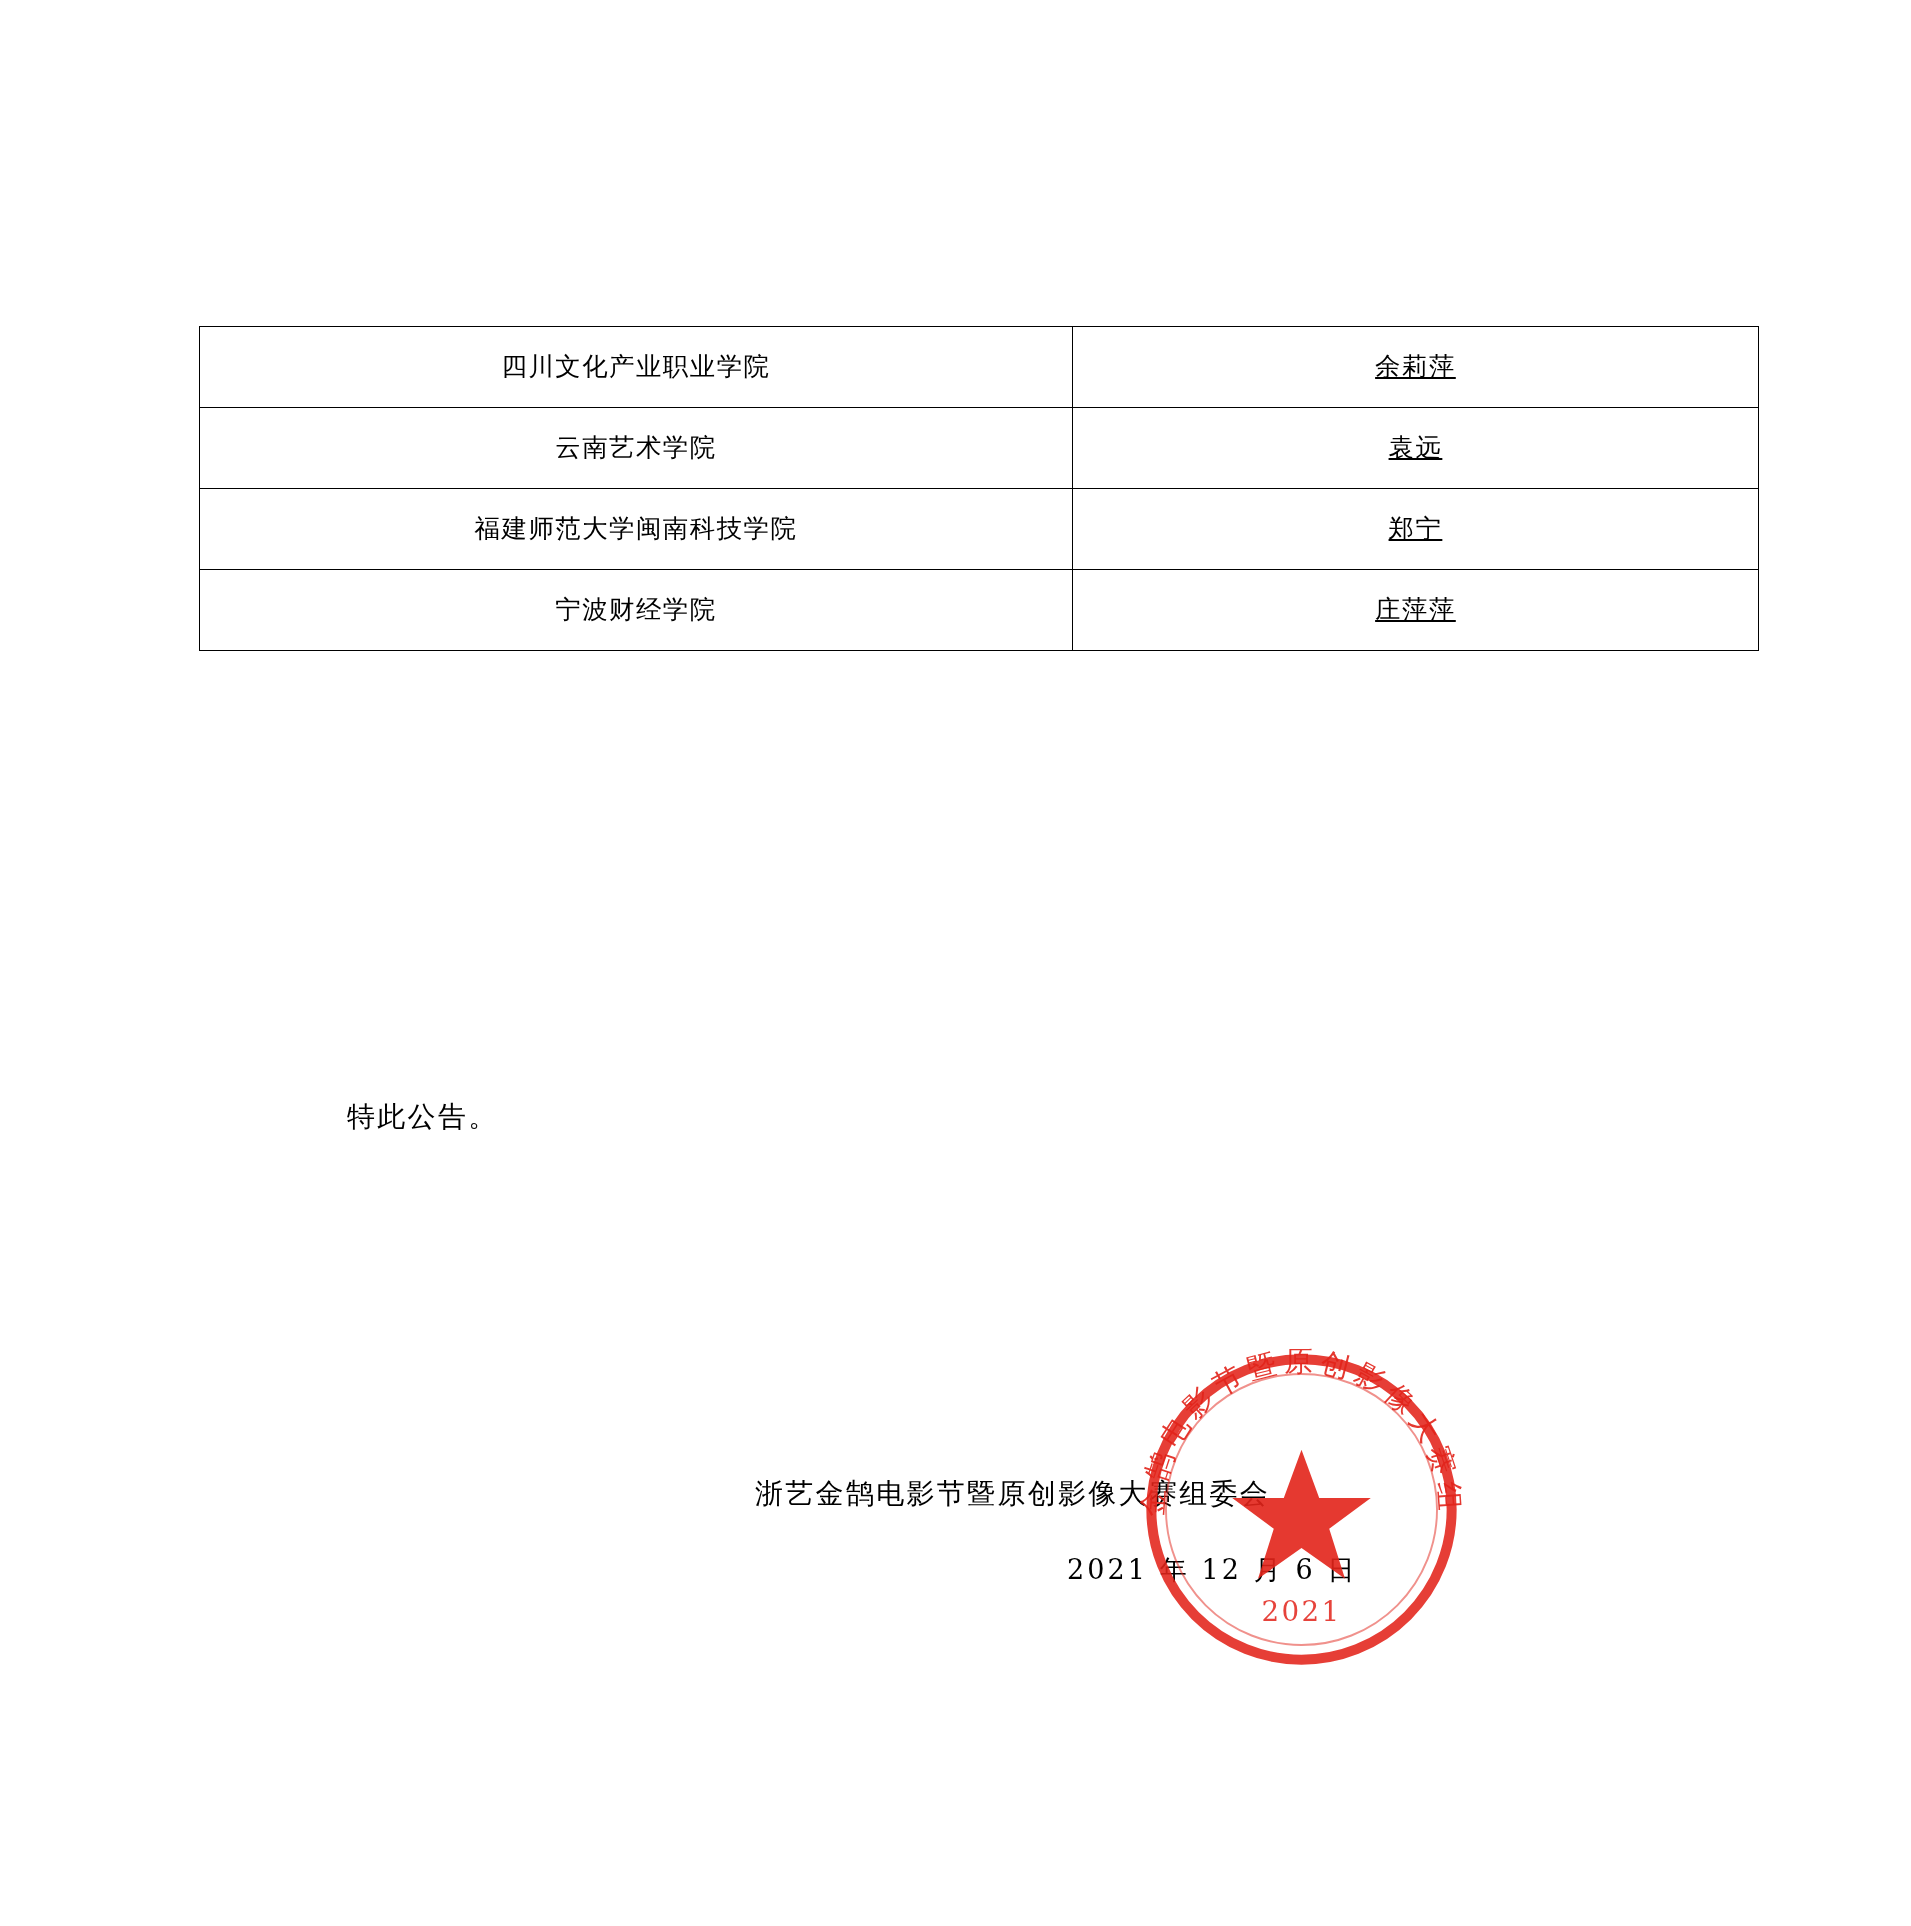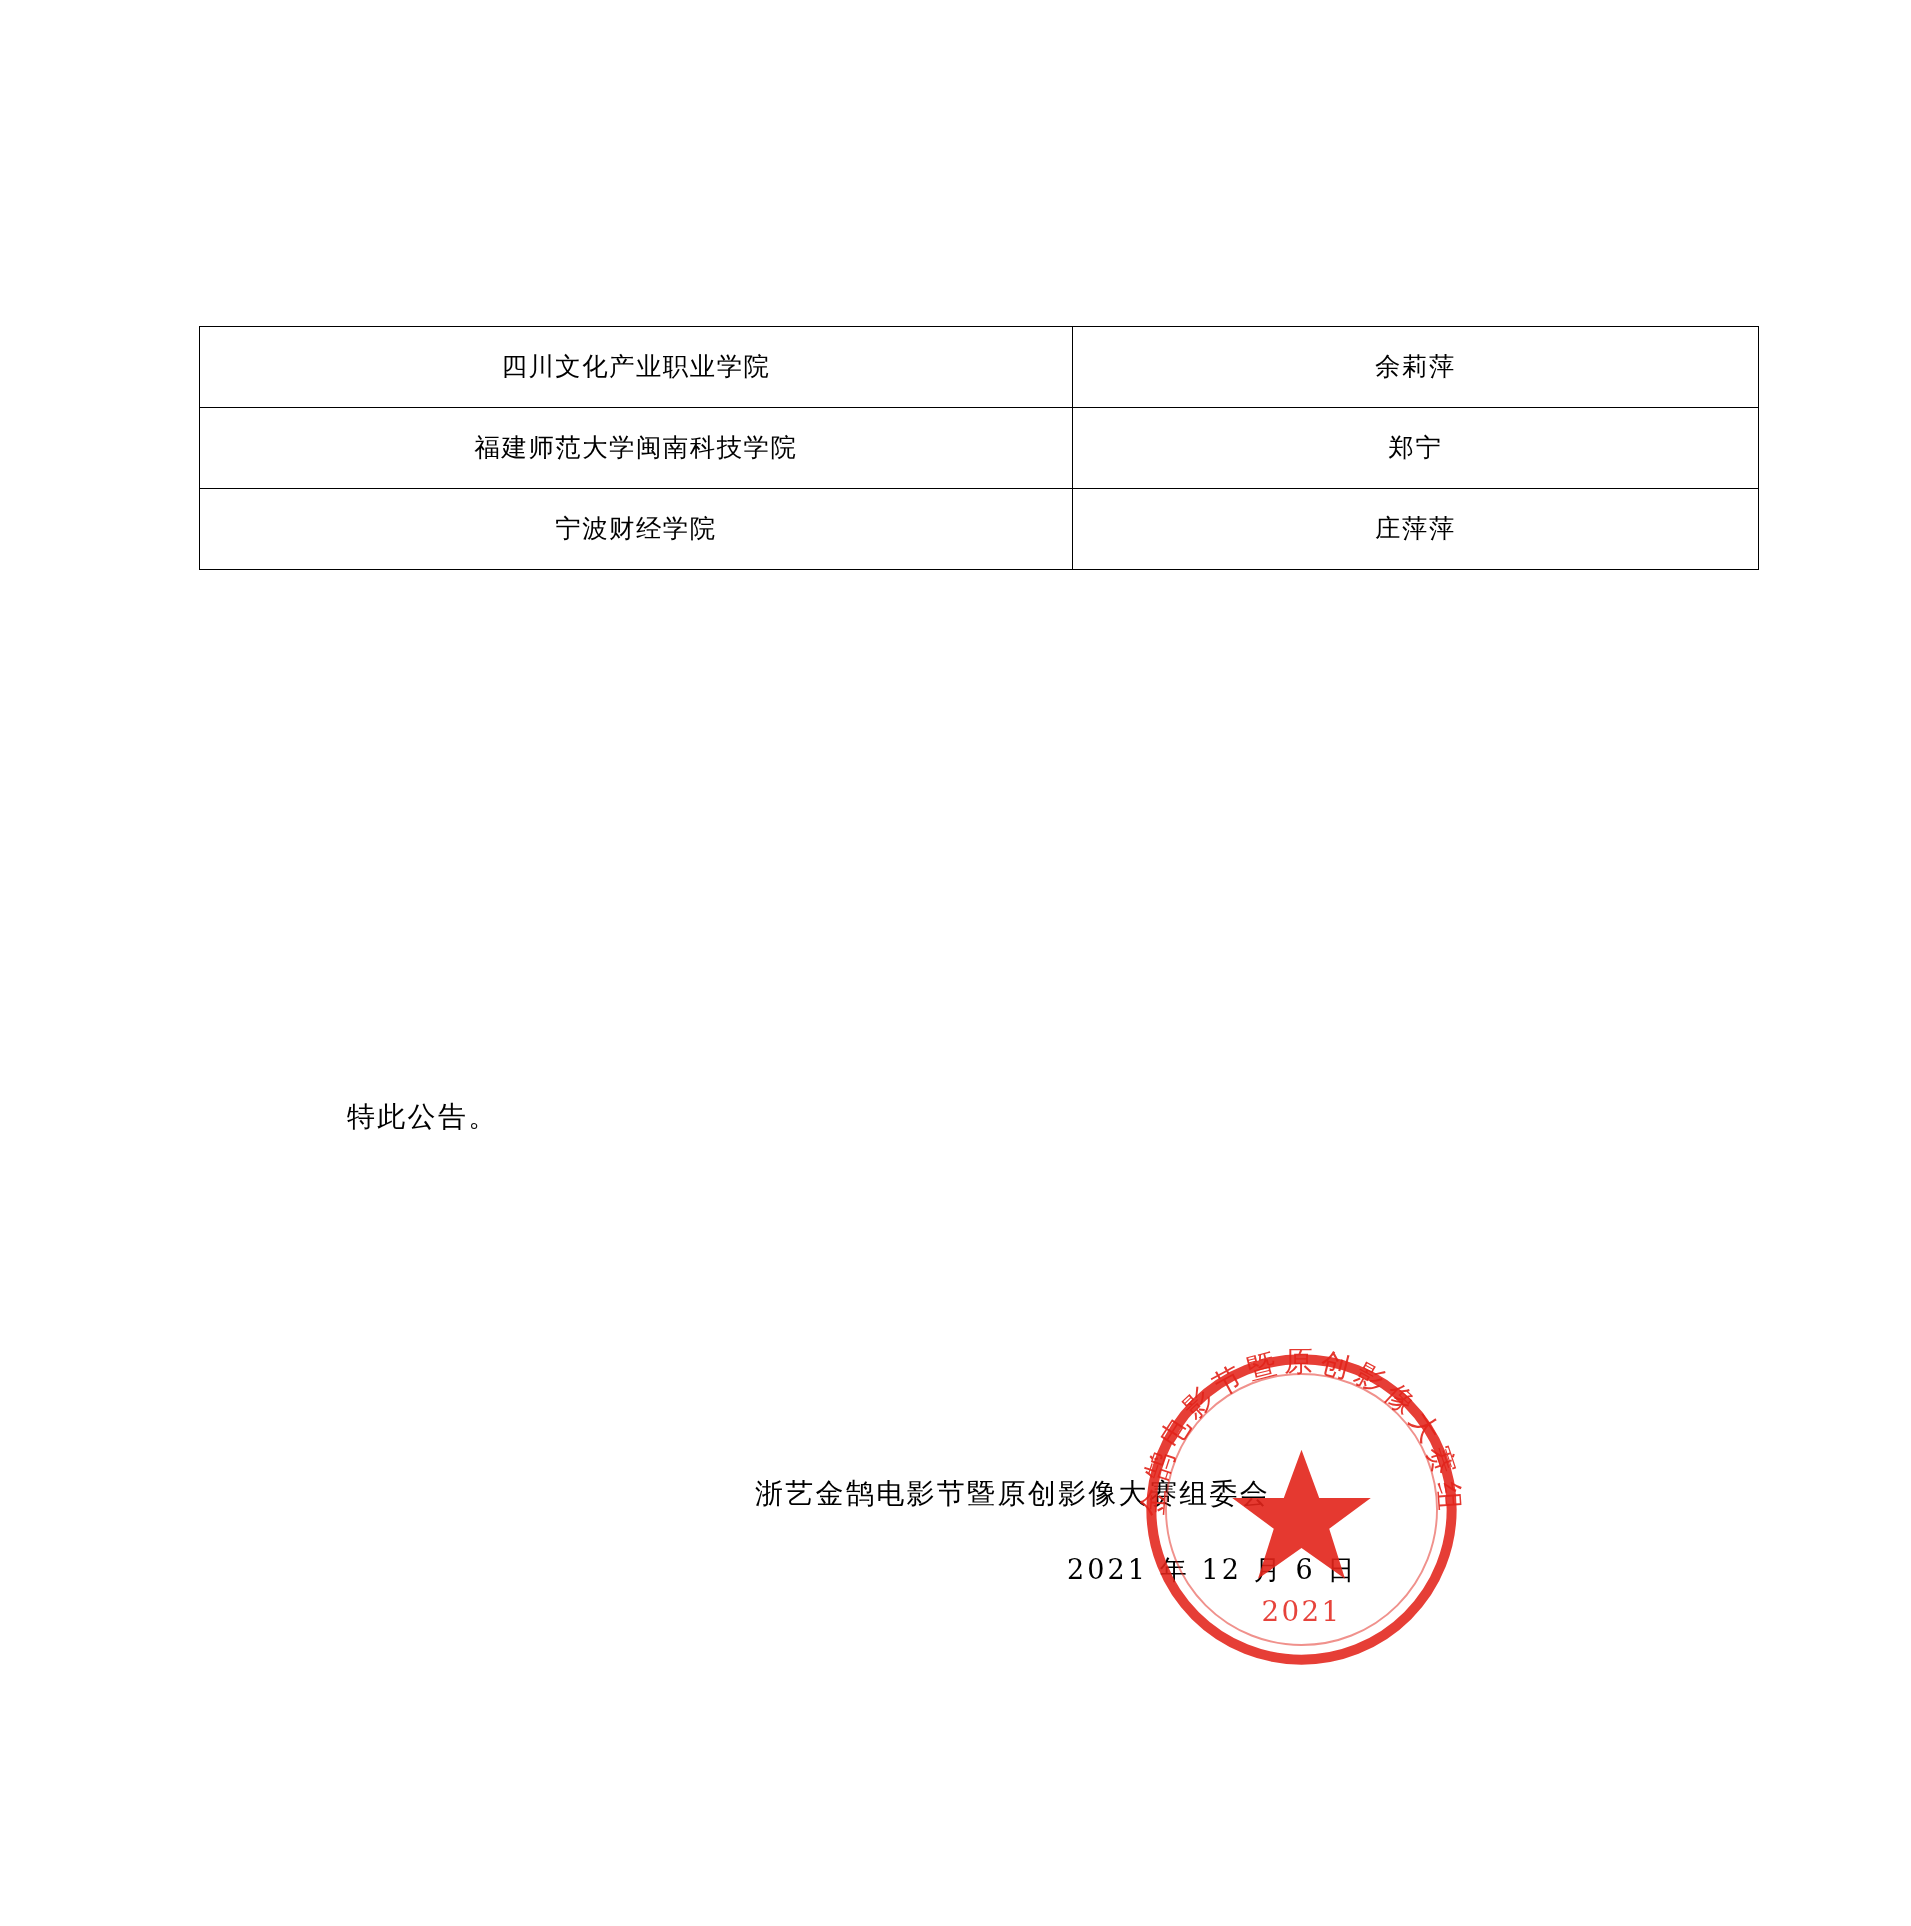--- a/index.html
+++ b/index.html
@@ -40,21 +40,21 @@
     border: 1.2px solid #000000;
     height: 80px;
     text-align: center;
     vertical-align: middle;
     font-size: 25.4px;
     font-family: "DejaVu Serif", "Liberation Serif", serif;
     letter-spacing: 1.5px;
     padding: 0;
   }
   table.roster td.col-school { width: 56%; }
-  table.roster td.col-name   { width: 44%; }
+  table.roster td.col-name   { width: 44%; text-decoration: underline; }
 
   
   .para {
     position: absolute;
     left: 347px;
     top: 1098px;
     font-size: 28px;
     letter-spacing: 2.3px;
   }
 
@@ -93,20 +93,24 @@
 <div class="page">
 
   <div class="table-wrap">
     <table class="roster">
       <tbody>
         <tr>
           <td class="col-school">四川文化产业职业学院</td>
           <td class="col-name">余莉萍</td>
         </tr>
         <tr>
+          <td class="col-school">云南艺术学院</td>
+          <td class="col-name">袁远</td>
+        </tr>
+        <tr>
           <td class="col-school">福建师范大学闽南科技学院</td>
           <td class="col-name">郑宁</td>
         </tr>
         <tr>
           <td class="col-school">宁波财经学院</td>
           <td class="col-name">庄萍萍</td>
         </tr>
       </tbody>
     </table>
   </div>

